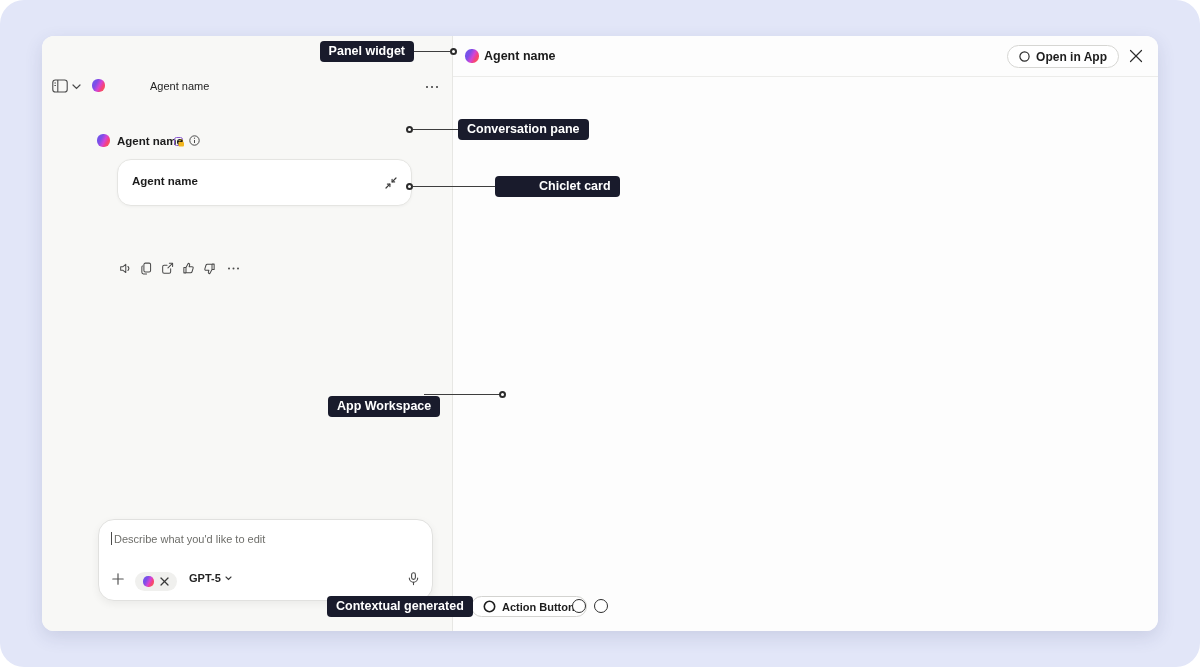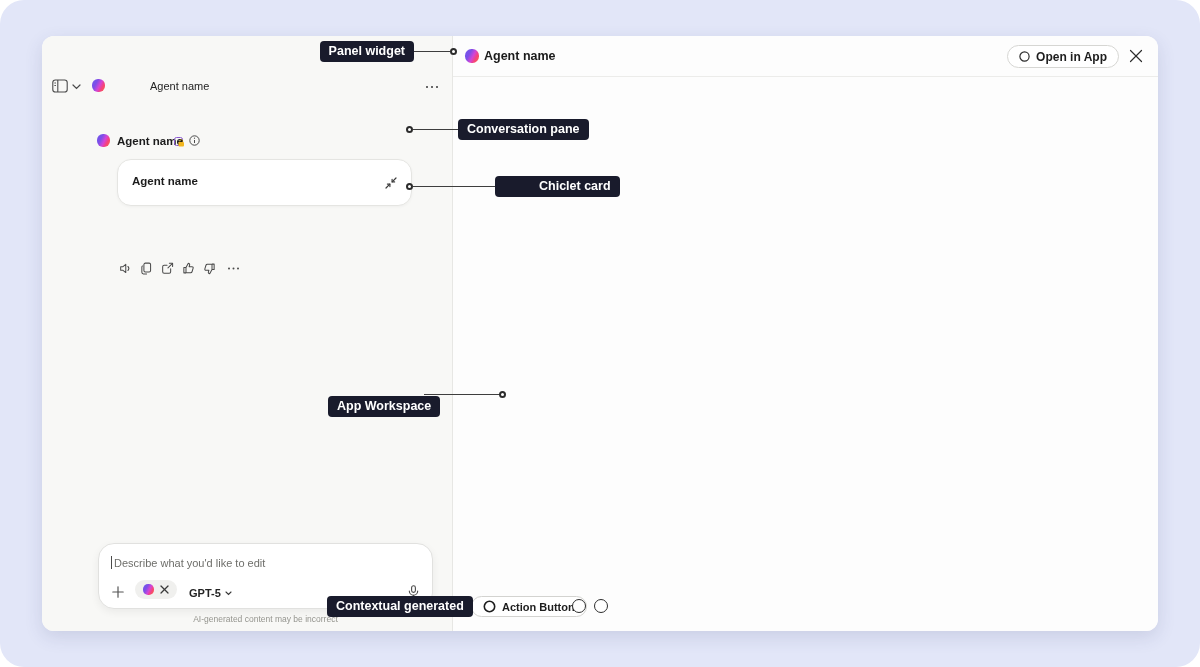--- a/index.html
+++ b/index.html
@@ -15,25 +15,25 @@
   .abs{position:absolute;}
   .user-bubble{position:absolute;left:223px;top:56px;background:#f0f0ee;border-radius:13px;
     padding:6px 13px;font-size:11px;color:#1f1f1f;white-space:nowrap;}
   .resp-name{position:absolute;left:75px;top:99px;font-size:11.5px;font-weight:600;color:#1c1c1c;}
   .chiclet{position:absolute;left:75px;top:123px;width:295px;height:47px;background:#ffffff;
     border:1px solid #e5e5e2;border-radius:14px;box-shadow:0 1px 3px rgba(0,0,0,.04);box-sizing:border-box;}
   .chiclet-title{position:absolute;left:14px;top:15px;font-size:11.5px;font-weight:600;color:#1c1c1c;}
   .resp-text{position:absolute;left:75px;top:193px;width:310px;font-size:11px;color:#1b1b1b;}
   .actions-row{position:absolute;left:76px;top:225px;display:flex;gap:6px;align-items:center;}
   .actions-row .abtn{width:13px;height:13px;padding:1px;cursor:pointer;line-height:0;}
-  .composer{position:absolute;left:56px;top:507px;width:335px;height:66px;background:#ffffff;
+  .composer{position:absolute;left:56px;top:483px;width:335px;height:82px;background:#ffffff;
     border:1px solid #e1e1df;border-radius:16px;box-shadow:0 3px 8px rgba(0,0,0,.06);box-sizing:border-box;}
   .composer-text{position:absolute;left:12px;top:12px;font-size:11px;color:#6e6e6a;display:flex;align-items:center;}
   .caret{display:inline-block;width:1px;height:13px;background:#4a4a4a;margin-right:2px;}
-  .composer-row{position:absolute;left:12px;right:13px;bottom:9px;display:flex;align-items:flex-end;}
+  .composer-row{position:absolute;left:12px;right:13px;bottom:9px;display:flex;align-items:flex-start;}
   .chip{display:flex;align-items:center;gap:6px;background:#f0f0ee;border-radius:10px;height:19px;
     padding:0 8px;margin-left:10px;cursor:pointer;}
   .model{margin-left:12px;display:flex;align-items:center;gap:4px;font-size:11px;font-weight:600;color:#232323;cursor:pointer;}
   .disclaimer{position:absolute;left:56px;top:578px;width:335px;text-align:center;font-size:8.5px;color:#94948e;}
   
   .ws-panel{position:relative;flex:1;background:#fdfdfd;}
   .ws-header{position:absolute;left:0;right:0;top:0;height:40px;border-bottom:1px solid #ececea;}
   .ws-title{position:absolute;left:31px;top:13px;font-size:12.5px;font-weight:700;color:#1b1b1b;}
   .pill-btn{position:absolute;display:flex;align-items:center;gap:6px;background:#ffffff;
     border:1px solid #d6d6d3;border-radius:12px;height:23px;padding:0 11px;box-sizing:border-box;cursor:pointer;}
@@ -183,21 +183,20 @@
           <span style="flex:1;"></span>
           <span class="icon" style="cursor:pointer;">
             <svg width="11" height="14" viewBox="0 0 11 14" fill="none" stroke="#4a4a4a" stroke-width="1.1" stroke-linecap="round">
               <rect x="3.6" y="0.8" width="3.8" height="6.6" rx="1.9"></rect>
               <path d="M1.3 6 a4.2 4.2 0 0 0 8.4 0"></path>
               <path d="M5.5 10.2 V12.6"></path>
             </svg>
           </span>
         </div>
       </div>
-      <div class="disclaimer">AI-generated content may be incorrect</div>
     </div>
 
     <div class="ws-panel">
       <div class="ws-header">
         <span class="logo abs" style="left:12px;top:13px;width:14px;height:14px;"></span>
         <span class="ws-title">Agent name</span>
         <span class="pill-btn" style="right:39px;top:9px;">
           <svg width="11" height="11" viewBox="0 0 11 11" fill="none" stroke="#2c2c2c" stroke-width="1.2">
             <circle cx="5.5" cy="5.5" r="4.6"></circle>
           </svg>

